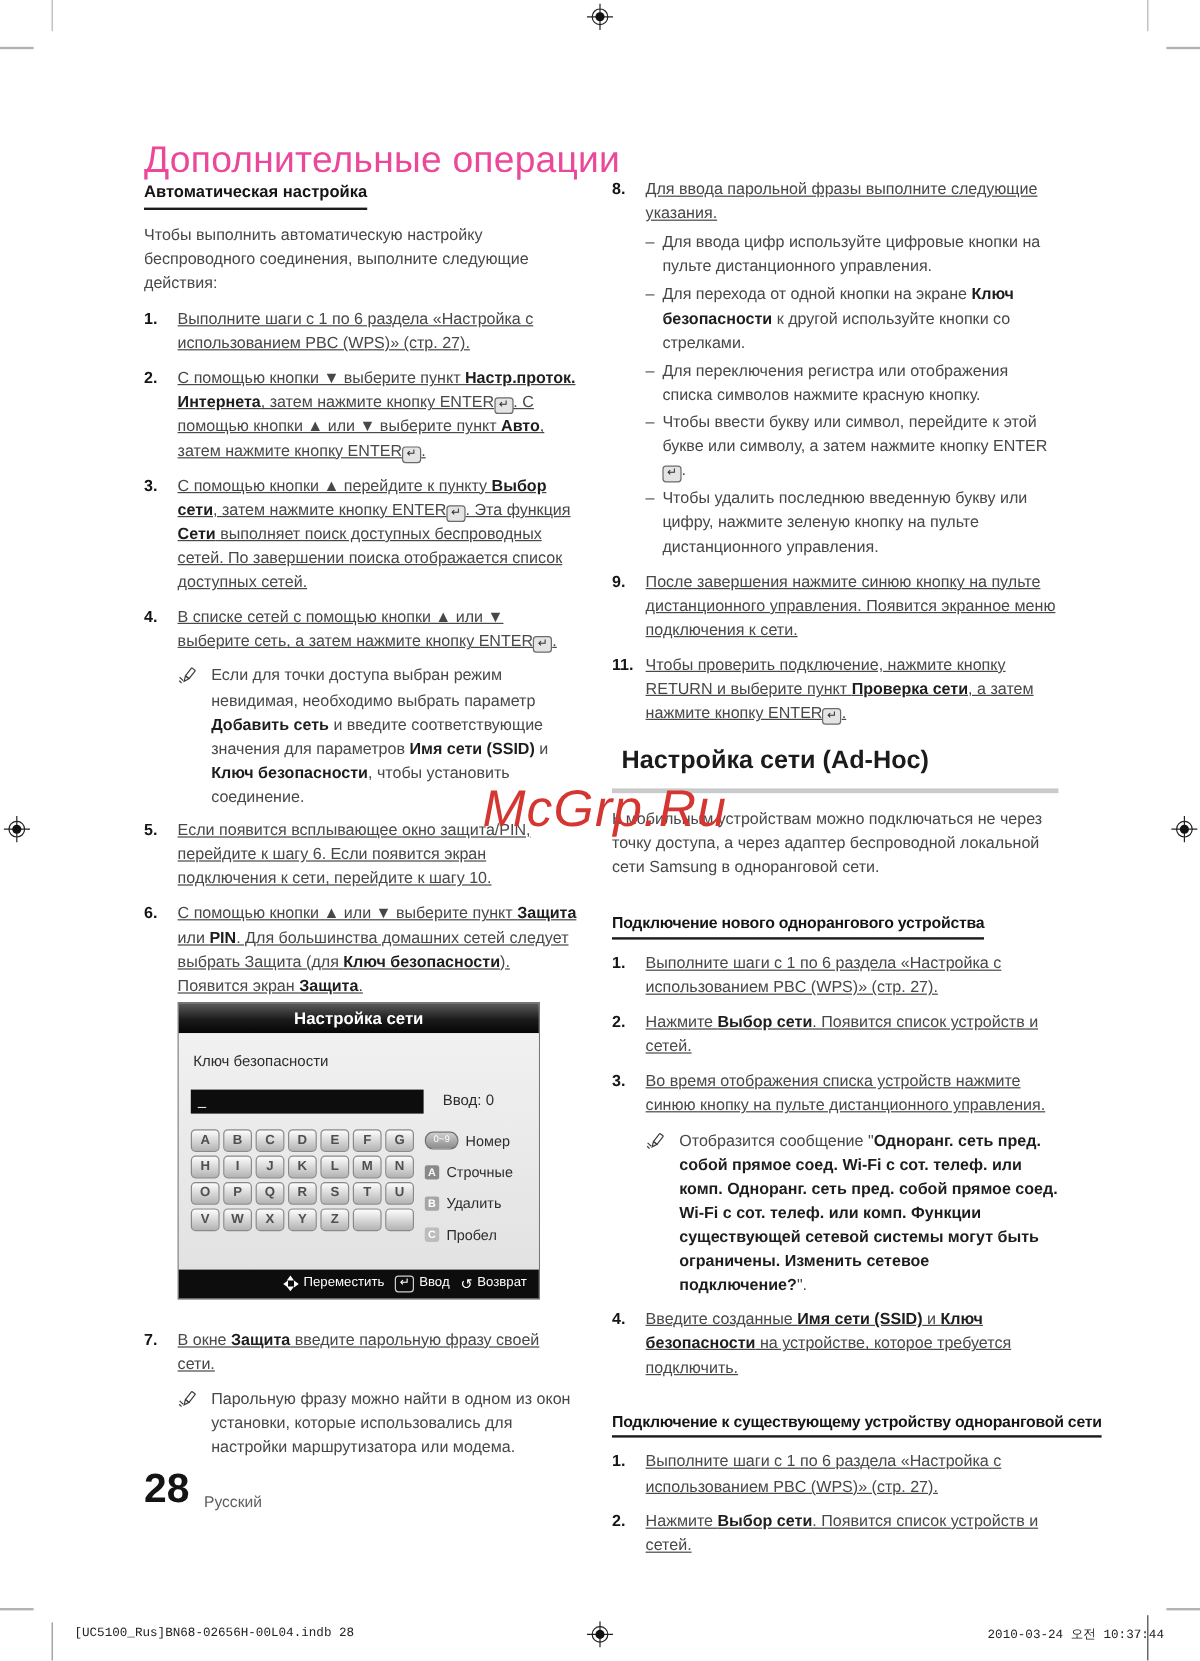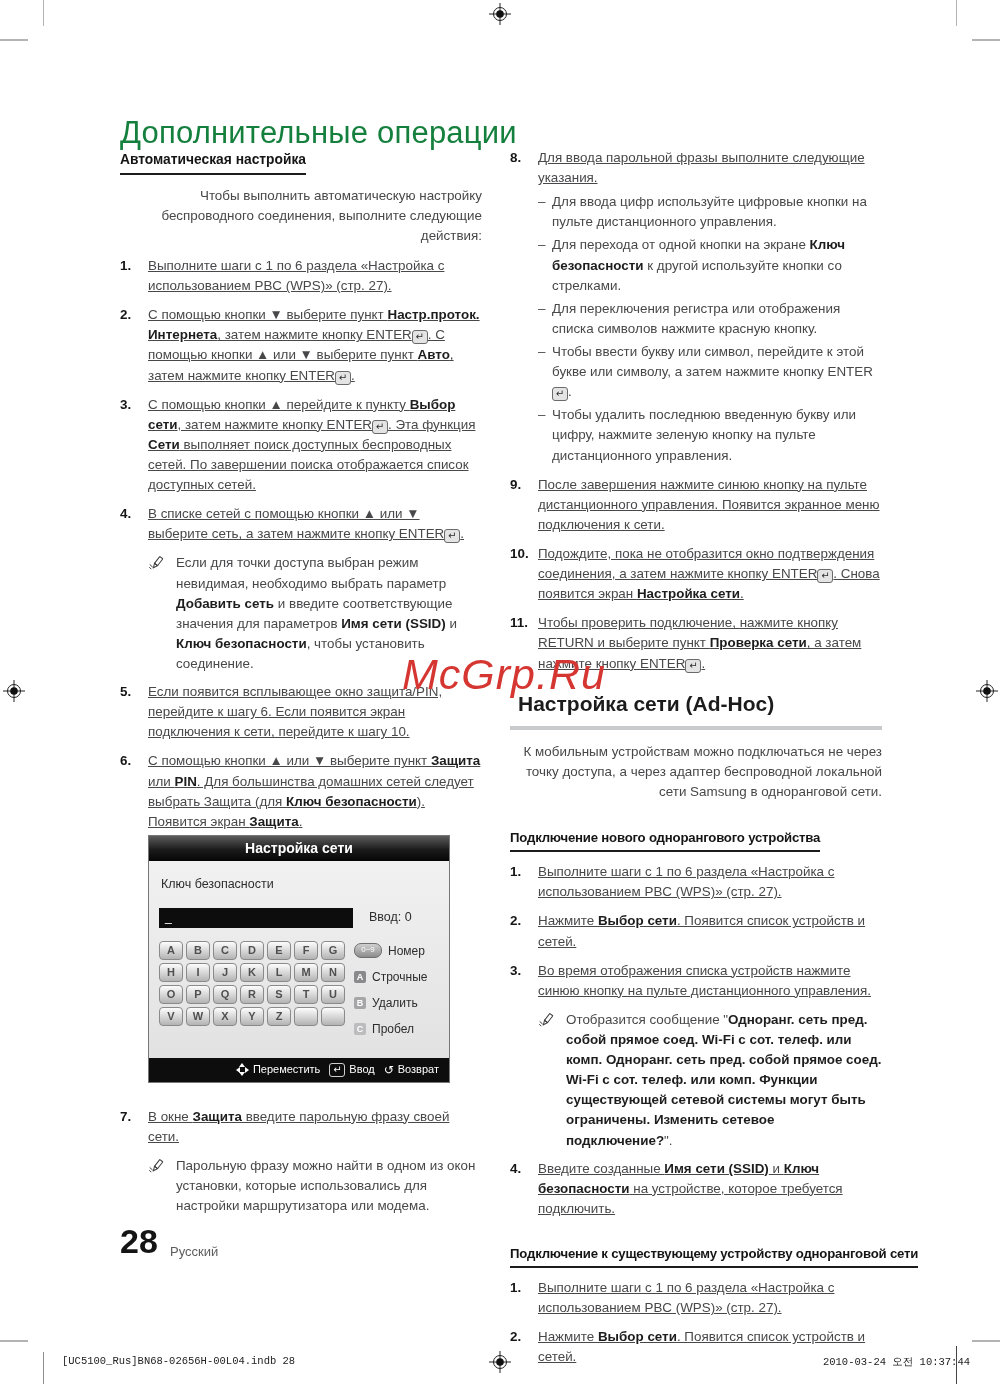--- a/index.html
+++ b/index.html
@@ -5,33 +5,33 @@
   html,body{margin:0;padding:0;background:#ffffff;}
   .page{position:relative;width:1000px;height:1384px;background:#fff;overflow:hidden;
         font-family:"Liberation Sans","DejaVu Sans",sans-serif;color:#48484a;}
 
   
   .cropline{position:absolute;background:#b3b3b3;}
   .regmark{position:absolute;width:22px;height:22px;}
 
   
   .page-title{position:absolute;left:120px;top:94px;font-size:31px;font-weight:400;
-              color:#15803d;letter-spacing:.2px;}
+              color:#ec4899;letter-spacing:.2px;}
 
   
   .col{position:absolute;top:150px;font-size:13.4px;line-height:1.5;}
   .col-left{left:120px;width:362px;}
   .col-right{left:510px;width:372px;top:148px;}
 
   .sec-h{display:inline-block;font-weight:bold;color:#151515;font-size:13.8px;
          border-bottom:2px solid #1c1c1c;padding-bottom:2px;margin-bottom:9px;}
   .sub-h{display:inline-block;font-weight:bold;color:#151515;font-size:13.2px;letter-spacing:-.2px;
          white-space:nowrap;border-bottom:2px solid #1c1c1c;padding-bottom:2px;margin:16px 0 10px;}
   .intro{margin:2px 0 10px;}
-  p{margin:0 0 10px;text-align:right;}
+  p{margin:0 0 10px;}
   b{color:#1d1d1d;}
 
   .step{display:flex;margin-bottom:9px;}
   .step .num{flex:0 0 28px;font-weight:bold;color:#151515;}
   .step .txt{flex:1;text-decoration:underline;}
   .dash-item{display:flex;margin:3px 0 3px 28px;}
   .dash-item .dash{flex:0 0 14px;}
   .note{display:flex;margin:4px 0 8px 28px;}
   .note .pencil{flex:0 0 28px;padding-top:2px;}
   .note .txt{flex:1;}
@@ -295,24 +295,20 @@
     <div class="dash-item" style="margin-bottom:9px;">
         <span class="dash">–</span>
         <span class="txt">Чтобы удалить последнюю введенную букву или цифру, нажмите зеленую кнопку на пульте дистанционного управления.</span>
       </div>
 
     <div class="step">
       <span class="num">9.</span>
       <span class="txt">После завершения нажмите синюю кнопку на пульте дистанционного управления. Появится экранное меню подключения к сети.</span>
     </div>
     <div class="step">
-      <span class="num">10.</span>
-      <span class="txt">Подождите, пока не отобразится окно подтверждения соединения, а затем нажмите кнопку ENTER<span class="eicon">↵</span>. Снова появится экран <b>Настройка сети</b>.</span>
-    </div>
-    <div class="step">
       <span class="num">11.</span>
       <span class="txt">Чтобы проверить подключение, нажмите кнопку RETURN и выберите пункт <b>Проверка сети</b>, а затем нажмите кнопку ENTER<span class="eicon">↵</span>.</span>
     </div>
 
     <h2 class="adhoc-h">Настройка сети (Ad-Hoc)</h2>
     <p>К мобильным устройствам можно подключаться не через точку доступа, а через адаптер беспроводной локальной сети Samsung в одноранговой сети.</p>
 
     <div class="sub-h">Подключение нового однорангового устройства</div>
     <div class="step">
       <span class="num">1.</span>

